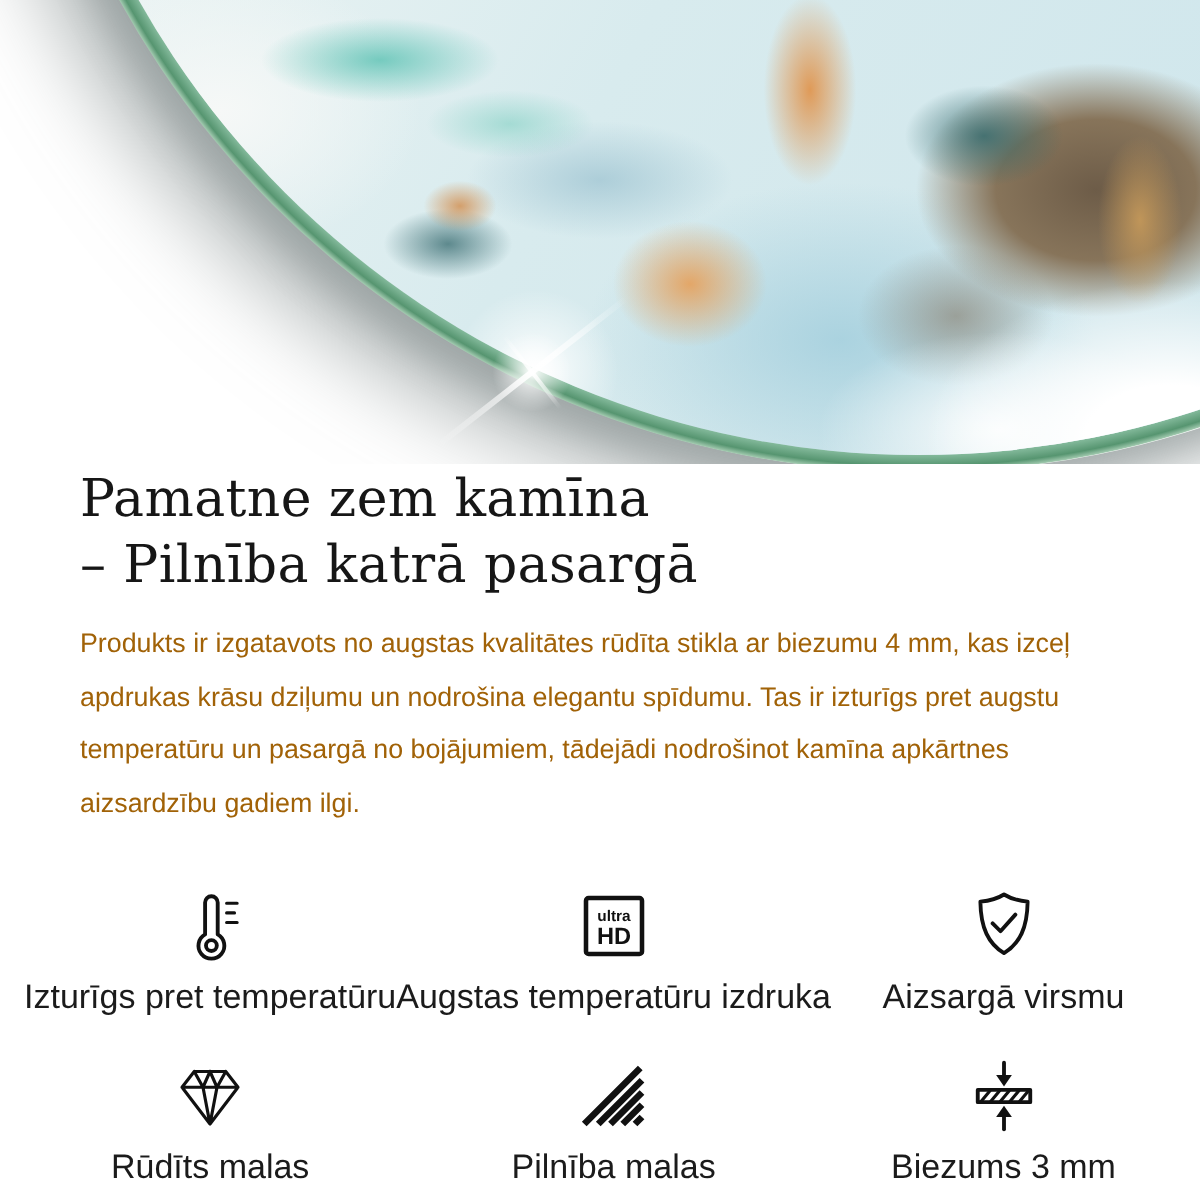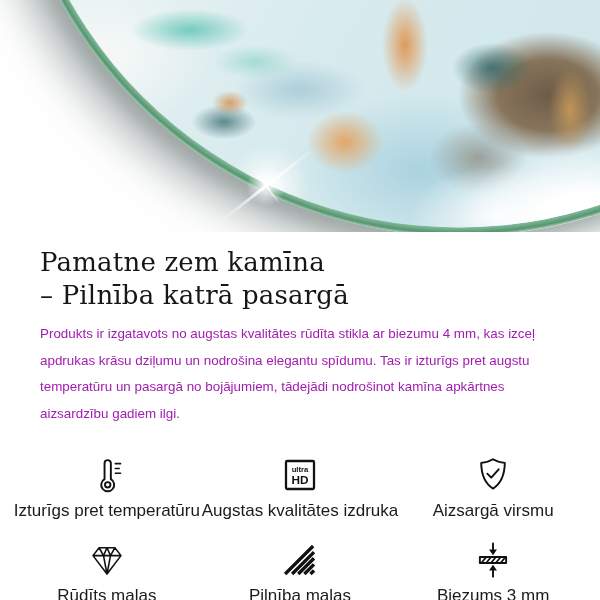--- a/index.html
+++ b/index.html
@@ -56,30 +56,30 @@
     background: radial-gradient(circle, rgba(255,255,255,1) 0%, rgba(255,255,255,0) 70%); }
   .sparkle::before, .sparkle::after {
     content: ""; position: absolute; left: 50%; top: 50%;
     background: linear-gradient(90deg, rgba(255,255,255,0), rgba(255,255,255,0.97), rgba(255,255,255,0));
   }
   .sparkle::before { width: 120px; height: 3px; transform: translate(-50%,-50%) rotate(-38deg); }
   .sparkle::after  { width: 46px;  height: 2px; transform: translate(-50%,-50%) rotate(52deg); }
 
   
   h1 {
-    margin: 14px 40px 0;
+    margin: 2px 40px 0;
     font-family: "DejaVu Serif", "Liberation Serif", serif;
     font-weight: 400; font-size: 26px; line-height: 33px;
     color: #161616; letter-spacing: 0.2px;
   }
   h1 span { display: block; }
 
   .desc {
     margin: 9px 40px 0; width: 528px;
-    font-size: 13.4px; line-height: 26.6px; color: #a21caf;
+    font-size: 13.4px; line-height: 26.6px; color: #a16207;
   }
 
   
   .features {
     margin: 26px 12px 0;
     display: grid; grid-template-columns: repeat(3, 1fr); row-gap: 17px;
   }
   .feature { display: flex; flex-direction: column; align-items: center; gap: 4px; }
   .icon-box { height: 44px; display: flex; align-items: center; justify-content: center; }
   .icon-box svg { display: block; }
@@ -123,21 +123,21 @@
   </div>
 
   <div class="feature">
     <div class="icon-box">
       <svg width="42" height="42" viewBox="0 0 48 48">
         <rect class="s thick" x="8" y="8" width="32" height="32" rx="1.5"></rect>
         <text x="24" y="21" font-size="8.8" text-anchor="middle">ultra</text>
         <text x="24" y="34" font-size="13.5" text-anchor="middle">HD</text>
       </svg>
     </div>
-    <div class="feature-label">Augstas kvalitātes izdruka</div>
+    <div class="feature-label">Augstas temperatūru izdruka</div>
   </div>
 
   <div class="feature">
     <div class="icon-box">
       <svg width="42" height="42" viewBox="0 0 48 48">
         <path class="s" d="M24 6 C27.5 8.2 32.5 9.6 37.5 10.1 C37.3 25 33 34 24 39.5 C15 34 10.7 25 10.5 10.1 C15.5 9.6 20.5 8.2 24 6 Z"></path>
         <path class="s" d="M17.5 22.5 L22 27 L30.5 17.5"></path>
       </svg>
     </div>
     <div class="feature-label">Aizsargā virsmu</div>

